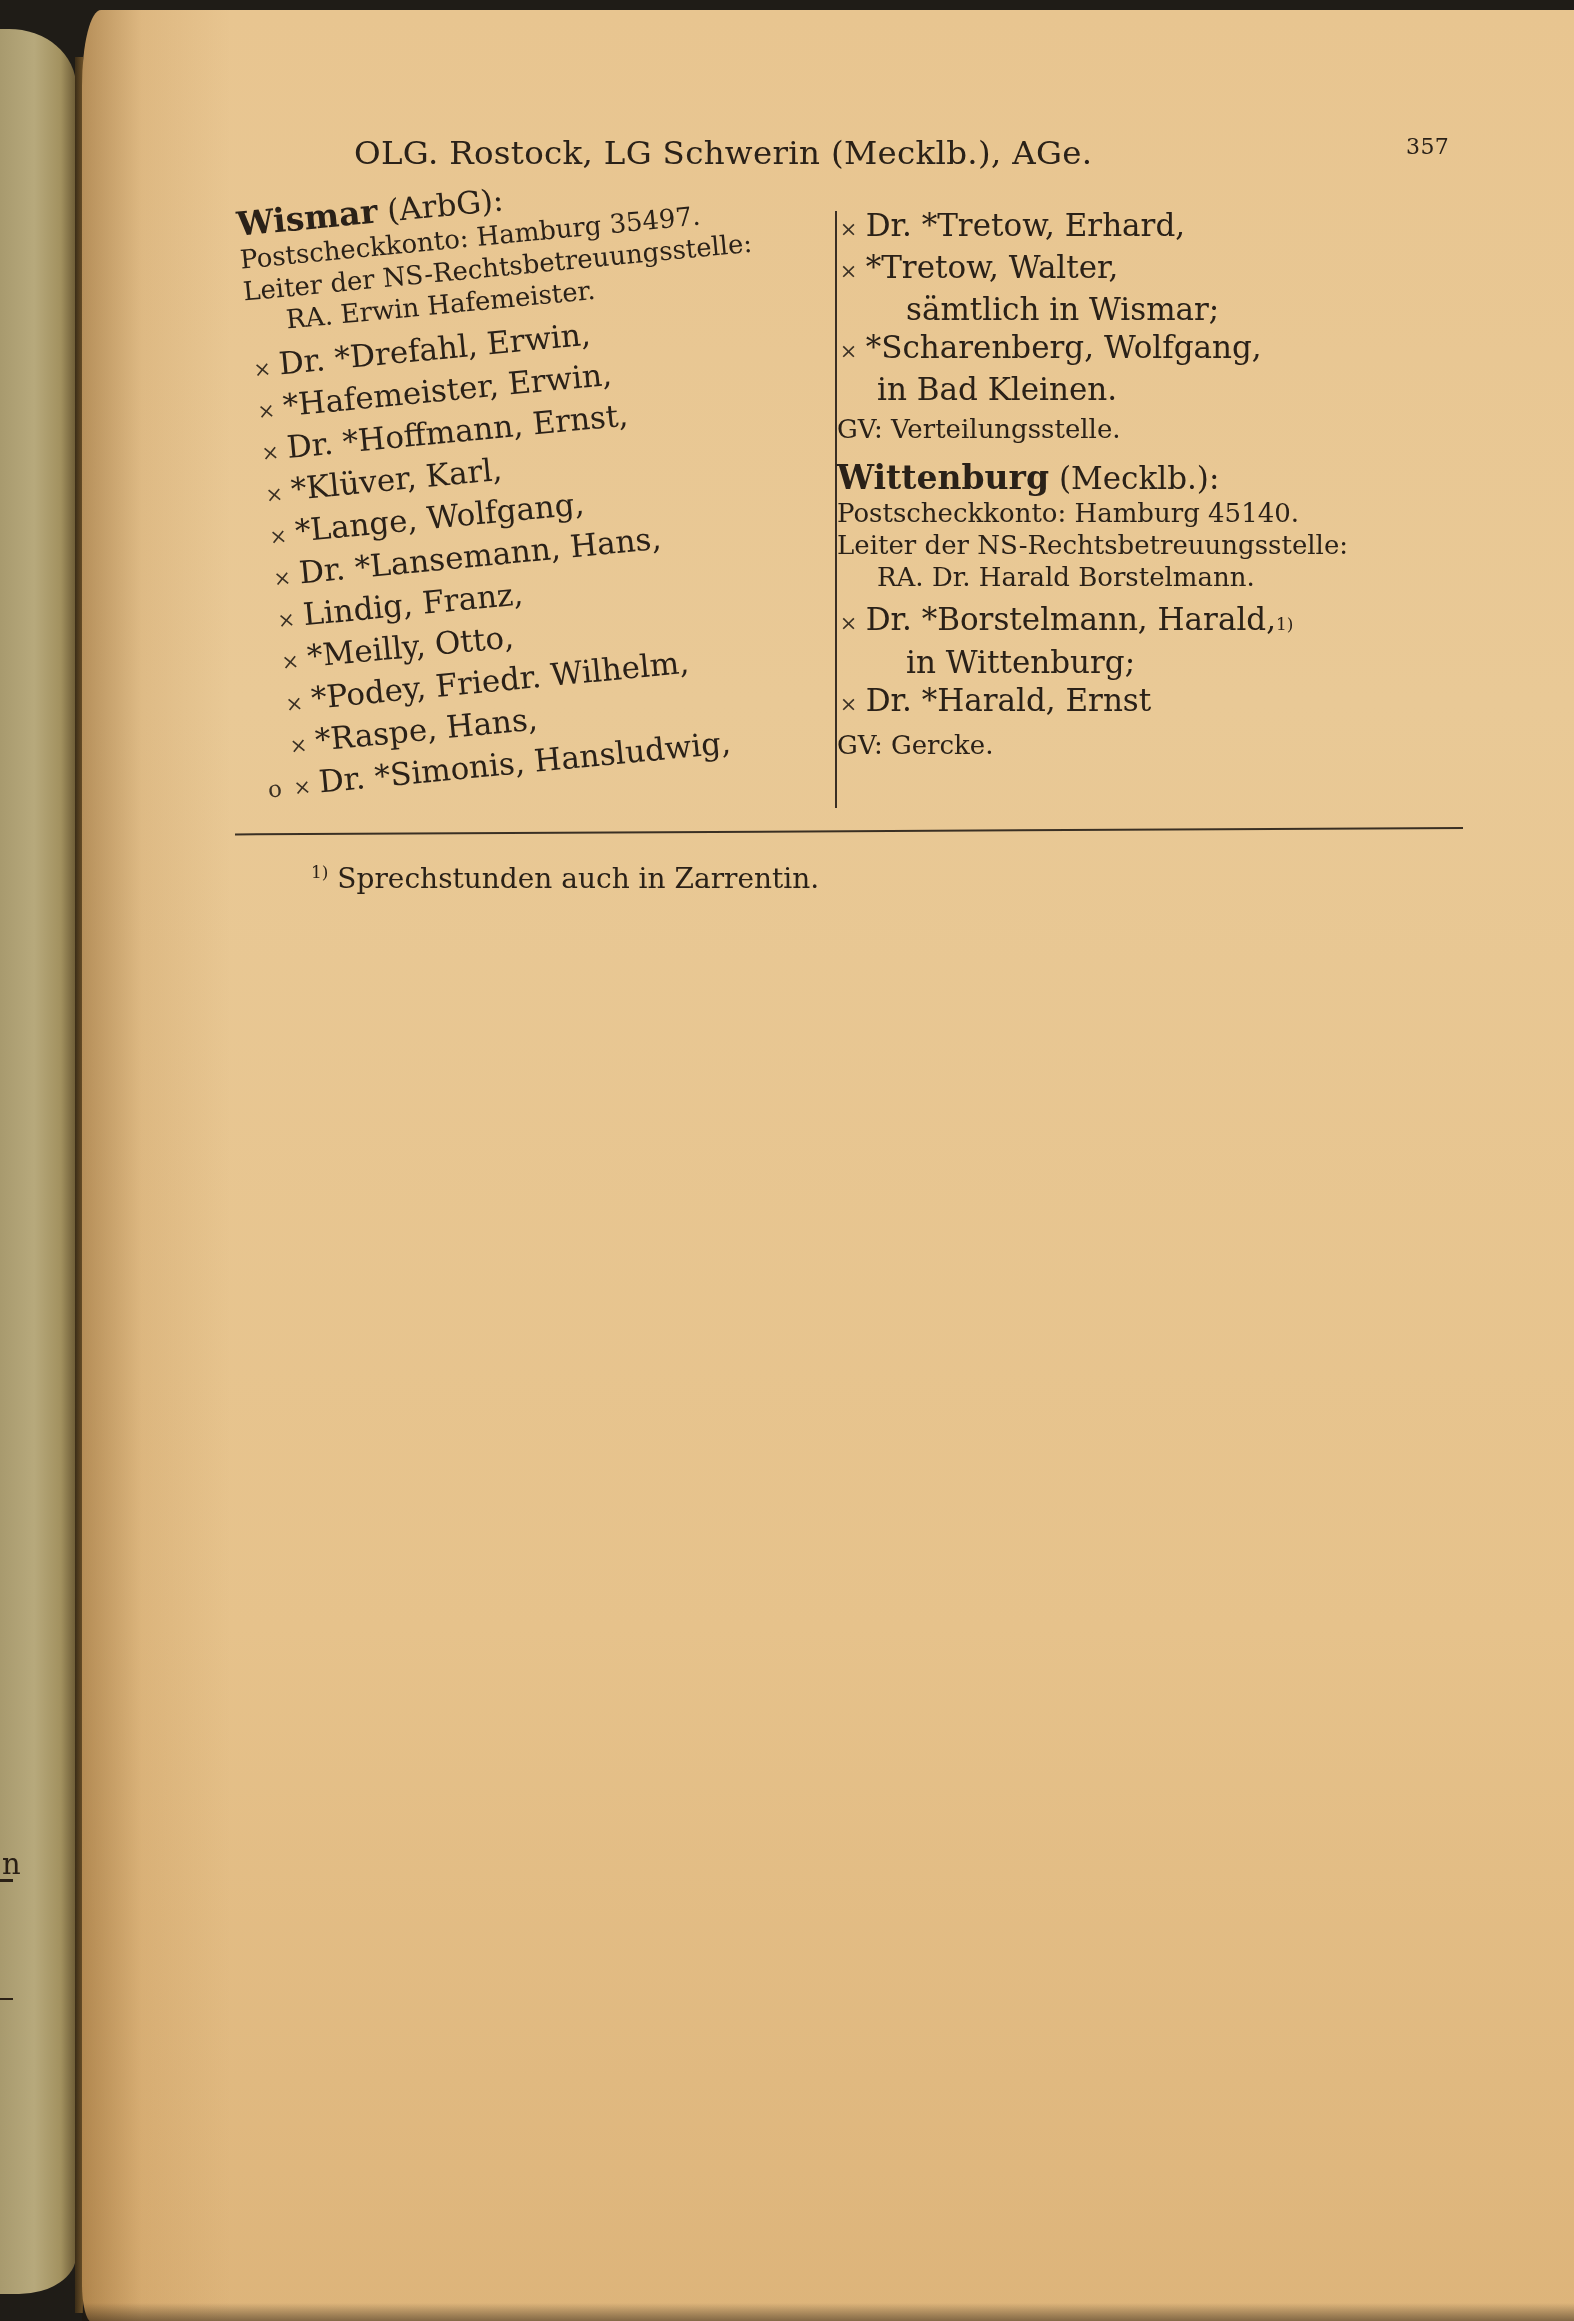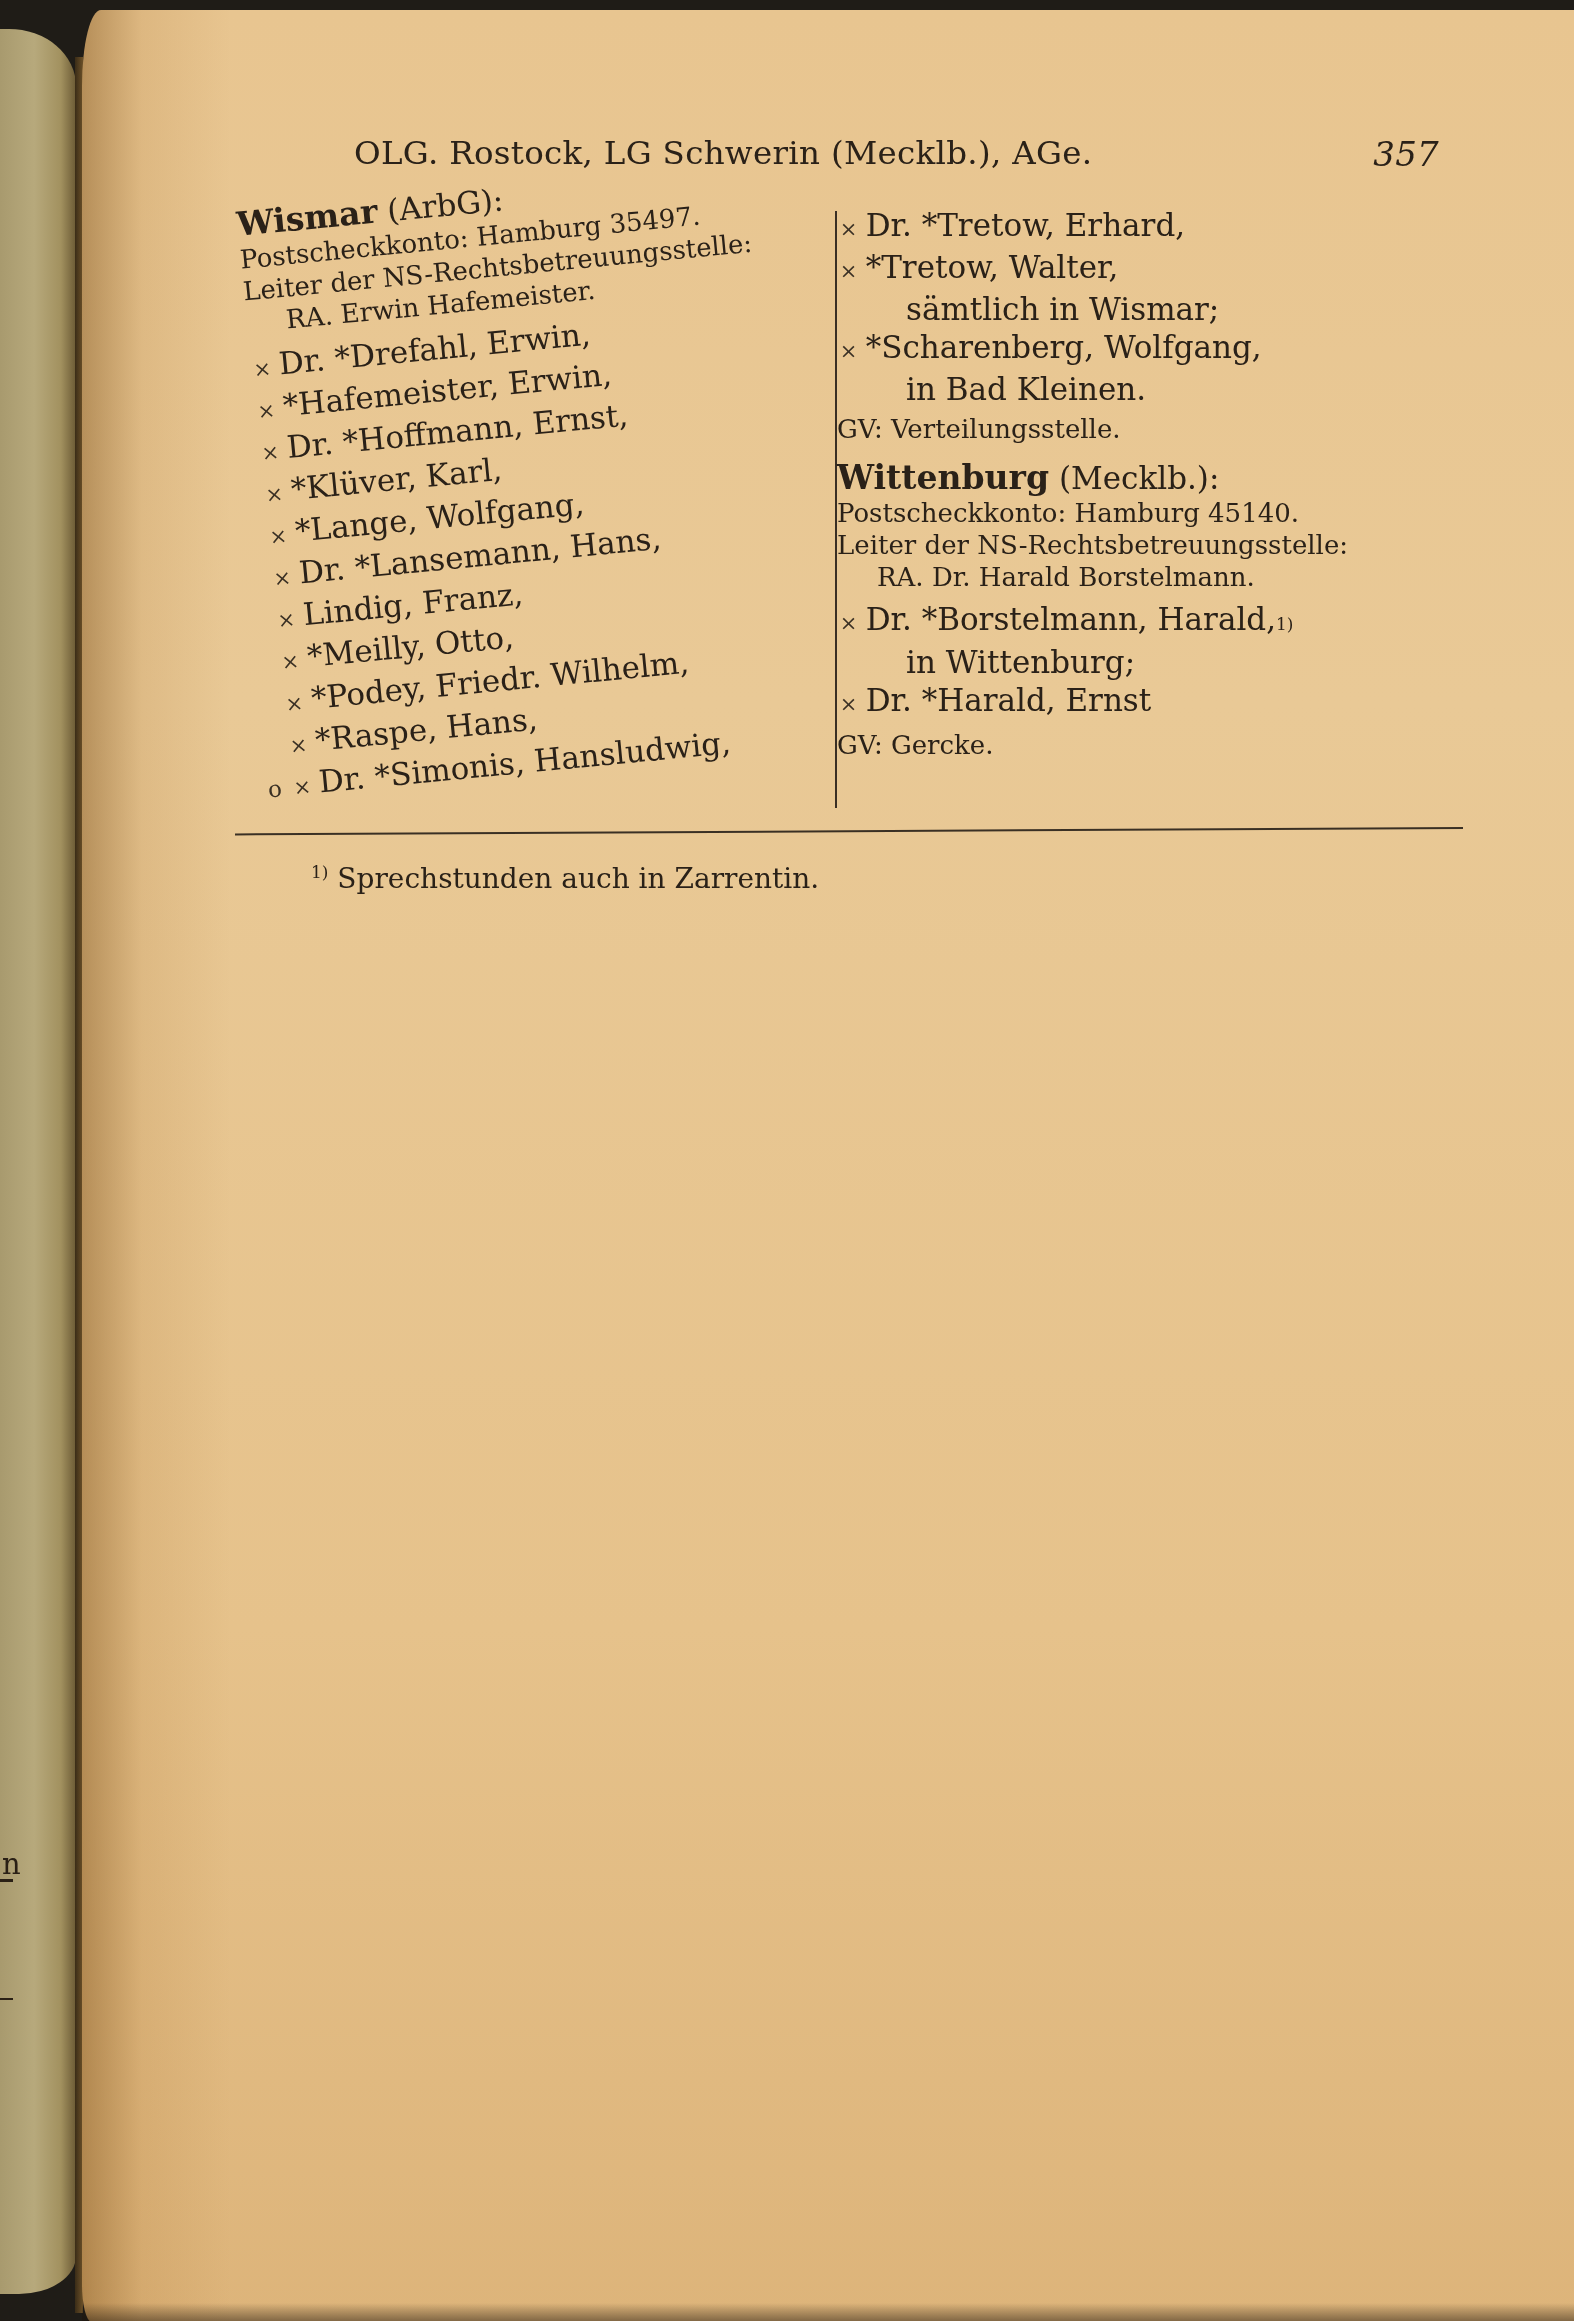--- a/index.html
+++ b/index.html
@@ -69,23 +69,22 @@
     .header {
       left: 272px;
       top: 124px;
       width: 1109px;
       font-size: 32.5px;
       display: flex;
       justify-content: space-between;
       letter-spacing: 0.3px;
     }
     .header .page-number {
-      font-size: 34px;
-      margin-right: 24px;
-      font-style: italic;
+      font-size: 22px;
+      margin-right: 14px;
     }
     .col-left {
       left: 153px;
       top: 196px;
       font-size: 31px;
       line-height: 38px;
       transform: rotate(-5.5deg);
       transform-origin: 0 0;
     }
     .col-right {
@@ -247,21 +246,21 @@
       <span class="mark">×</span>
       <span>*Tretow, Walter,</span>
     </div>
     <div class="entry indent" style="padding-left:69px;">
       <span>sämtlich in Wismar;</span>
     </div>
     <div class="entry">
       <span class="mark">×</span>
       <span>*Scharenberg, Wolfgang,</span>
     </div>
-    <div class="entry" style="padding-left:69px;align-items:flex-end;">
+    <div class="entry" style="padding-left:40px;align-items:flex-end;">
       <span>in Bad Kleinen.</span>
     </div>
     <div class="small-line" style="margin-top:5.7px;">GV: Verteilungsstelle.</div>
     <div class="gap-md"></div>
 
     <div>
       <span class="place-title">Wittenburg</span>
       <span>(Mecklb.):</span>
     </div>
     <div class="small-line">Postscheckkonto: Hamburg 45140.</div>

